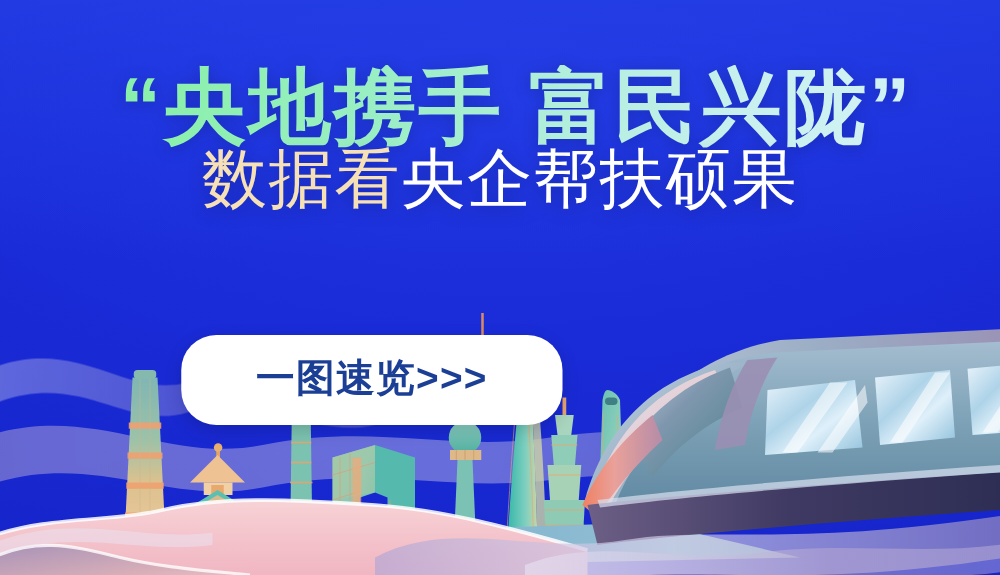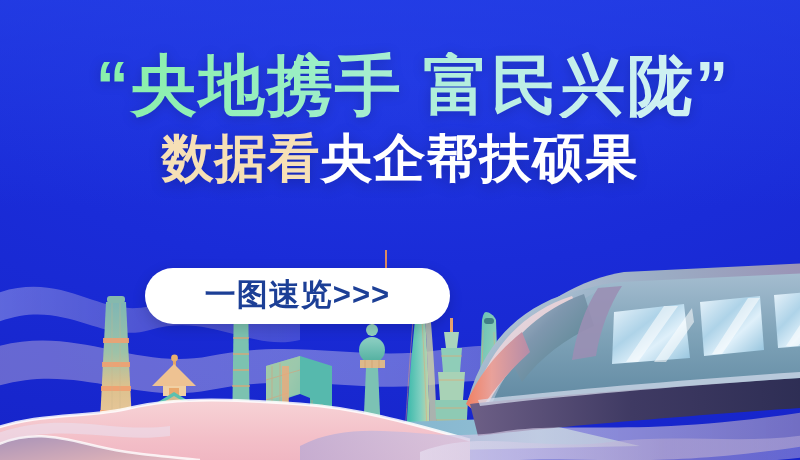--- a/index.html
+++ b/index.html
@@ -28,31 +28,30 @@
     font-size:66px;line-height:1;font-weight:bold;
     letter-spacing:2px;
     white-space:nowrap;
     background:linear-gradient(100deg,#7ff0a6 0%,#8cf0ad 18%,#9aeec4 38%,#b4eede 58%,#c9f0ef 75%,#d8f3f8 100%);
     -webkit-background-clip:text;background-clip:text;
     color:transparent;-webkit-text-fill-color:transparent;
     filter:drop-shadow(0 2px 6px rgba(0,0,0,.18));
     padding-left:26px;
   }
   .line2{
-    margin-top:14px;
-    font-size:52px;line-height:1;font-weight:bold;
+    font-size:52px;line-height:1;font-weight:normal;
     letter-spacing:1px;white-space:nowrap;
     filter:drop-shadow(0 3px 7px rgba(0,0,0,.22));
   }
   .line2 .cream{color:#f6e0b6;}
   .line2 .white{color:#ffffff;}
 
   .cta{
     position:absolute;left:145px;top:268px;
-    width:305px;height:56px;
+    width:305px;height:72px;
     background:#ffffff;border-radius:28px;
     display:flex;align-items:center;justify-content:center;
     z-index:45;
     box-shadow:0 4px 14px rgba(0,0,0,.16);
     cursor:pointer;
   }
   .cta-label{
     color:#1c3f96;font-size:31px;font-weight:bold;
     letter-spacing:1px;white-space:nowrap;
     transform:translateY(-1px);

